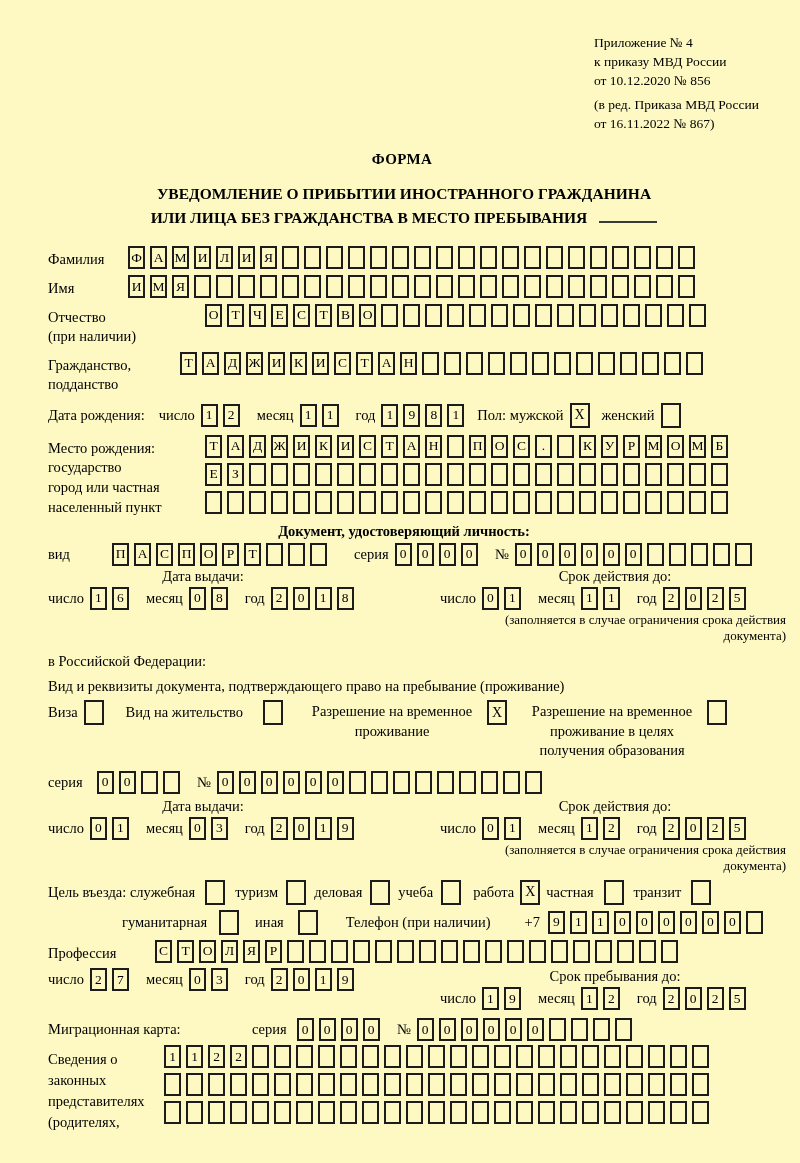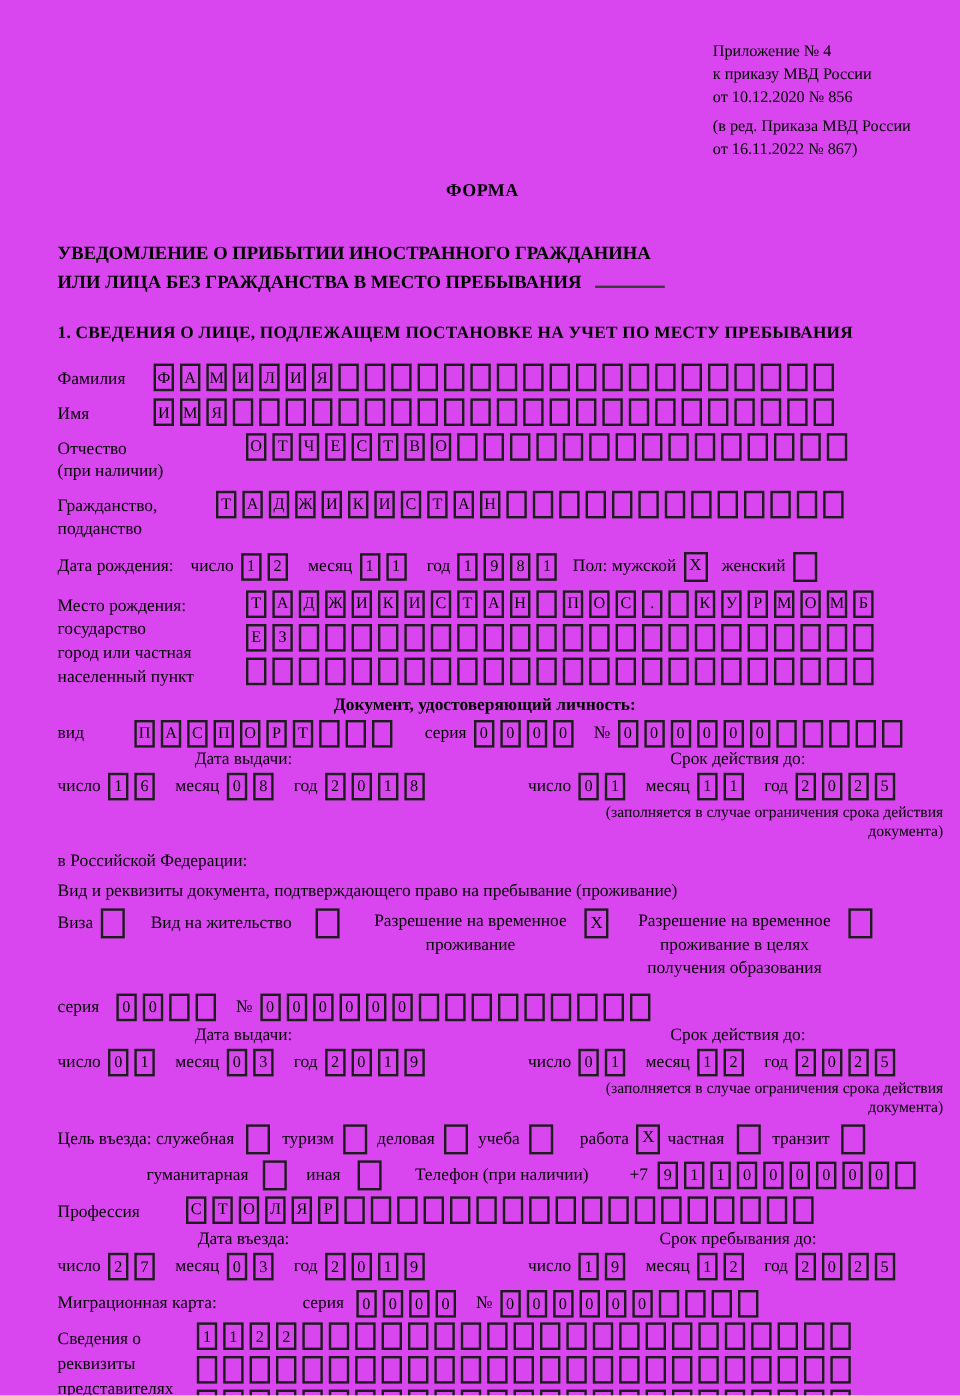--- a/index.html
+++ b/index.html
@@ -1,23 +1,23 @@
 <!DOCTYPE html>
 <html><head>
 <meta charset="utf-8">
 <style>
   *{box-sizing:border-box;margin:0;padding:0}
   html,body{background:#fff}
-  .page{width:800px;height:1163px;background:#d946ef;color:#000;
+  .page{width:800px;height:1163px;background:#fef9c3;color:#000;
     font-family:"Liberation Serif","DejaVu Serif",serif;font-size:14.5px;
     padding:34px 10px 0 48px;overflow:hidden;position:relative}
   .appendix{margin-left:auto;width:196px;font-size:13.5px;line-height:1.4}
   .appendix .gap{height:5px}
   .forma{text-align:center;padding-right:34px;font-weight:bold;font-size:15px;margin-top:18px;letter-spacing:.4px}
-  .title{text-align:left;font-weight:bold;font-size:15.5px;margin-top:32px;line-height:1.55;margin-right:30px}
+  .title{text-align:center;font-weight:bold;font-size:15.5px;margin-top:14px;line-height:1.55;margin-right:30px}
   .blank{display:inline-block;width:58px;border-bottom:2.5px solid #3a3a3a;height:4px;margin-left:12px}
   .sec1{font-weight:bold;font-size:14.4px;margin-top:22px;letter-spacing:.2px}
   .frow{display:flex;align-items:flex-start;margin-top:5px}
   .lab{flex:none;padding-top:4px;line-height:1.35}
   .cells{display:flex;flex-wrap:nowrap}
   .cell{flex:none;width:17px;height:23px;border:2px solid #1c1c1c;margin-right:5px;
     display:flex;align-items:center;justify-content:center;font-size:13.5px}
   .cb{flex:none;width:20px;height:25px;border:2px solid #1c1c1c;
     display:flex;align-items:center;justify-content:center;font-size:14px}
   .stack>.cells{margin-bottom:5px}
@@ -49,21 +49,20 @@
     <div>от 16.11.2022 № 867)</div>
   </div>
 
   <div class="forma">ФОРМА</div>
 
   <div class="title">
     <span>УВЕДОМЛЕНИЕ О ПРИБЫТИИ ИНОСТРАННОГО ГРАЖДАНИНА</span><br>
     <span>ИЛИ ЛИЦА БЕЗ ГРАЖДАНСТВА В МЕСТО ПРЕБЫВАНИЯ</span><span class="blank"></span>
   </div>
 
-  <div class="sec1">1. СВЕДЕНИЯ О ЛИЦЕ, ПОДЛЕЖАЩЕМ ПОСТАНОВКЕ НА УЧЕТ ПО МЕСТУ ПРЕБЫВАНИЯ</div>
 
   <div class="frow" style="margin-top:16px">
     <div class="lab" style="width:80px">Фамилия</div>
     <div class="cells">
         <span class="cell">Ф</span>
         <span class="cell">А</span>
         <span class="cell">М</span>
         <span class="cell">И</span>
         <span class="cell">Л</span>
         <span class="cell">И</span>
@@ -482,21 +481,21 @@
 
   <div class="frow" style="margin-top:6px;align-items:center">
     <span>Цель въезда: служебная</span>
     <span class="cb" style="margin-left:10px"></span>
     <span style="margin-left:10px">туризм</span>
     <span class="cb" style="margin-left:8px"></span>
     <span style="margin-left:8px">деловая</span>
     <span class="cb" style="margin-left:8px"></span>
     <span style="margin-left:8px">учеба</span>
     <span class="cb" style="margin-left:8px"></span>
-    <span style="margin-left:22px">работа</span>
+    <span style="margin-left:12px">работа</span>
     <span class="cb" style="margin-left:6px">X</span>
     <span style="margin-left:6px">частная</span>
     <span class="cb" style="margin-left:10px"></span>
     <span style="margin-left:10px">транзит</span>
     <span class="cb" style="margin-left:10px"></span>
   </div>
 
   <div class="frow" style="margin-top:5px;align-items:center">
     <span style="margin-left:74px">гуманитарная</span>
     <span class="cb" style="margin-left:12px"></span>
@@ -543,21 +542,20 @@
         <span class="cell"></span>
         <span class="cell"></span>
         <span class="cell"></span>
         <span class="cell"></span>
         <span class="cell"></span>
       </div>
   </div>
 
   <div class="dates" style="margin-top:5px">
     <div class="dcol-l">
-      <div class="dhead" style="width:310px">Дата въезда:</div>
       <div class="dfields">
         <span class="dlab">число</span>
         <div class="cells">
             <span class="cell">2</span>
             <span class="cell">7</span>
           </div>
         <span class="dlab2">месяц</span>
         <div class="cells">
             <span class="cell">0</span>
             <span class="cell">3</span>
@@ -615,21 +613,21 @@
         <span class="cell"></span>
         <span class="cell"></span>
         <span class="cell"></span>
         <span class="cell"></span>
       </div>
   </div>
 
   <div class="reps">
     <div class="lab">
       <span>Сведения о</span><br>
-      <span>реквизиты</span><br>
+      <span>законных</span><br>
       <span>представителях</span><br>
       <span>(родителях,</span><br>
       <br>
       
     </div>
     <div class="stack">
       <div class="cells">
           <span class="cell">1</span>
           <span class="cell">1</span>
           <span class="cell">2</span>

